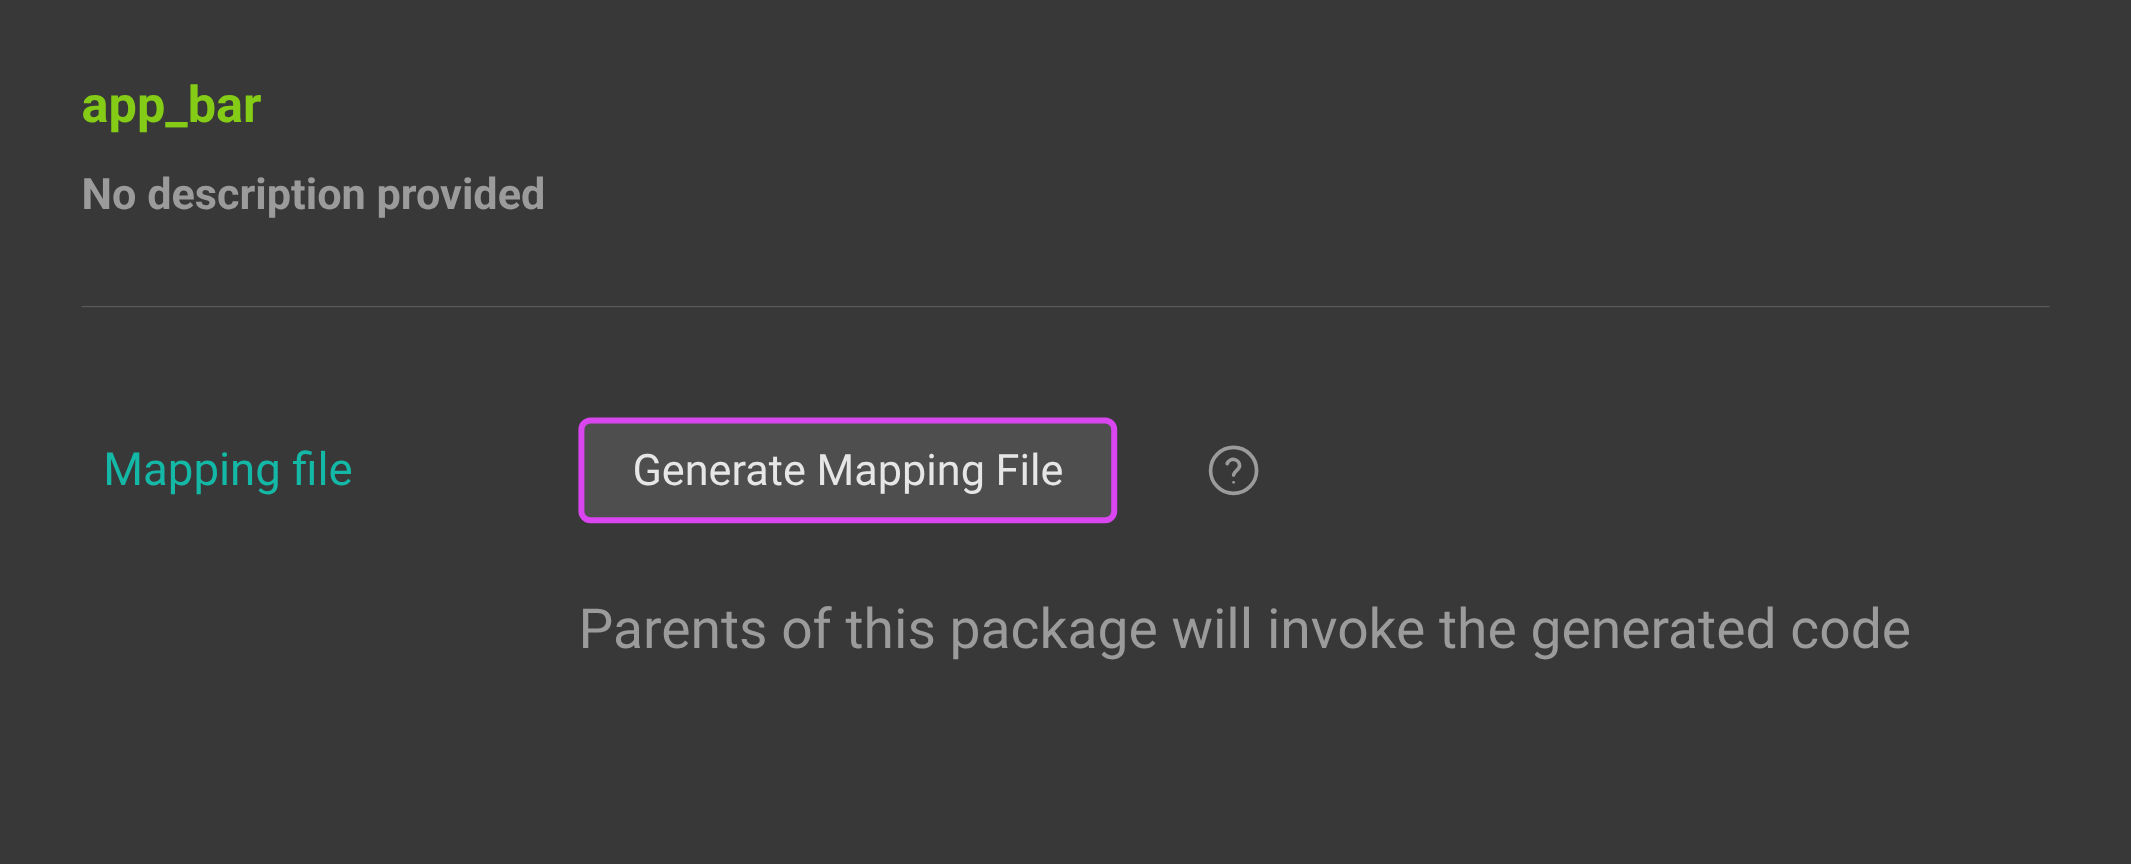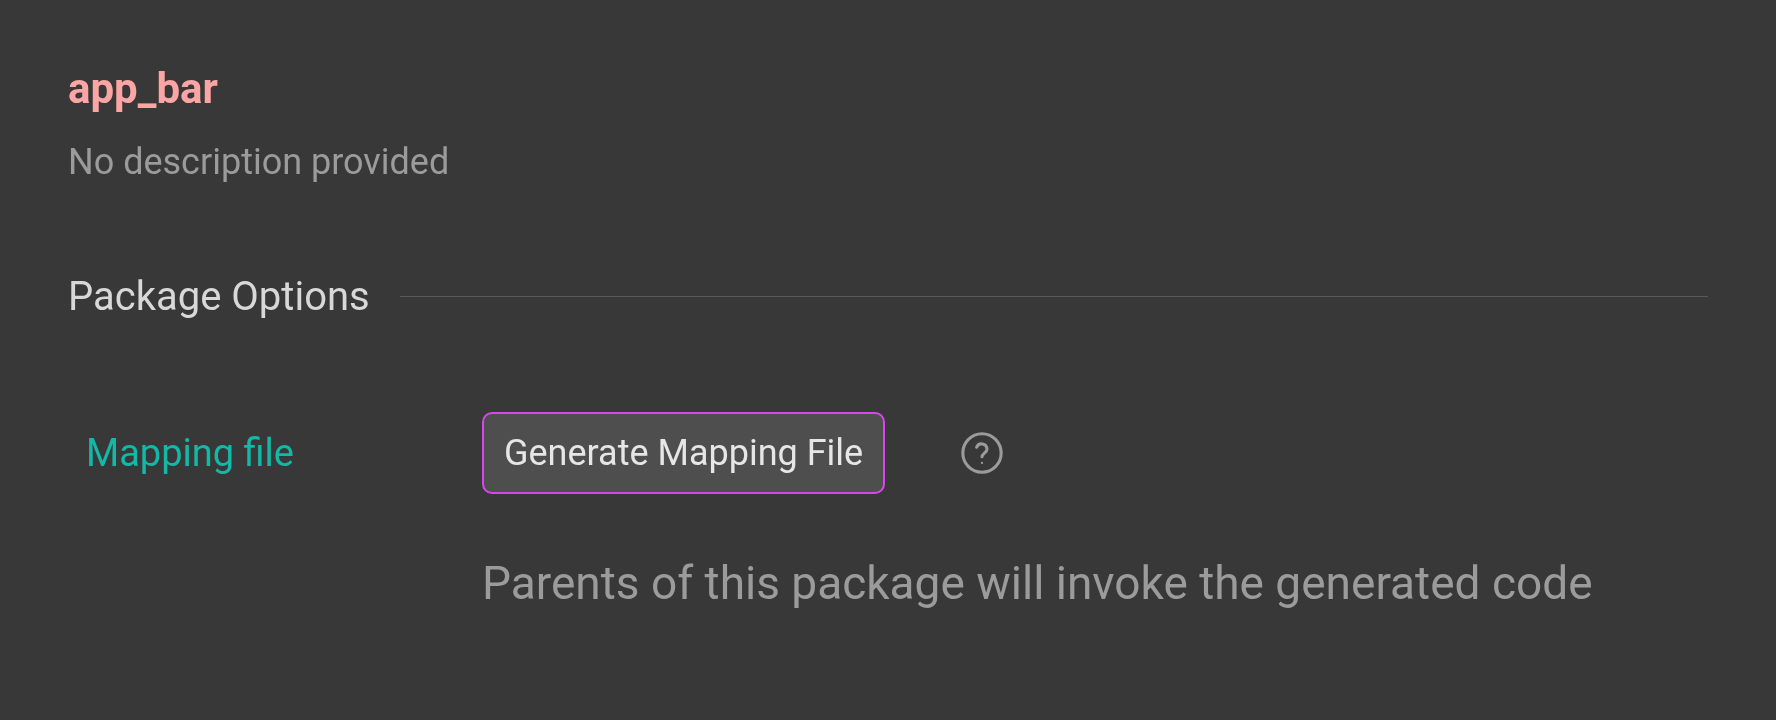--- a/index.html
+++ b/index.html
@@ -12,28 +12,28 @@
       width: 1776px;
       height: 720px;
       font-family: -apple-system, BlinkMacSystemFont, "Segoe UI", Roboto, Helvetica, Arial, sans-serif;
       color: #d8d8d8;
       padding: 64px 68px 0 68px;
       overflow: hidden;
     }
     .title {
       font-size: 42px;
       font-weight: 700;
-      color: #fca5a5;
+      color: #84cc16;
       margin-bottom: 28px;
     }
     .description {
       font-size: 36px;
-      font-weight: 400;
+      font-weight: 700;
       color: #9b9b9b;
-      margin-bottom: 90px;
+      margin-bottom: 72px;
     }
     .section-header {
       display: flex;
       align-items: center;
       margin-bottom: 92px;
     }
     .section-title {
       font-size: 40px;
       font-weight: 400;
       color: #d8d8d8;
@@ -53,26 +53,26 @@
     }
     .option-label {
       font-size: 38px;
       font-weight: 400;
       color: #14b8a6;
       width: 396px;
       flex-shrink: 0;
     }
     .btn {
       background-color: #4e4e4e;
-      border: 2px solid #d946ef;
+      border: 5px solid #d946ef;
       border-radius: 10px;
       color: #e6e6e6;
       font-size: 36px;
       font-weight: 400;
-      padding: 18px 20px;
+      padding: 18px 40px;
       cursor: pointer;
       font-family: inherit;
     }
     .help-icon {
       margin-left: 74px;
       width: 46px;
       height: 46px;
       display: inline-flex;
       align-items: center;
       justify-content: center;
@@ -91,21 +91,20 @@
       color: #9b9b9b;
     }
   </style>
 </head>
 <body>
 
 <div class="title">app_bar</div>
 <div class="description">No description provided</div>
 
 <div class="section-header">
-  <div class="section-title">Package Options</div>
   <div class="section-divider"></div>
 </div>
 
 <div class="option-row">
   <div class="option-label">Mapping file</div>
   <button class="btn">Generate Mapping File</button>
   <span class="help-icon">
     <svg viewBox="0 0 24 24" fill="none" stroke="#9b9b9b" stroke-width="1.6">
       <circle cx="12" cy="12" r="10"></circle>
       <path d="M9.2 9a2.8 2.8 0 0 1 5.4 1c0 1.8-2.6 2.3-2.6 4" stroke-linecap="round"></path>

